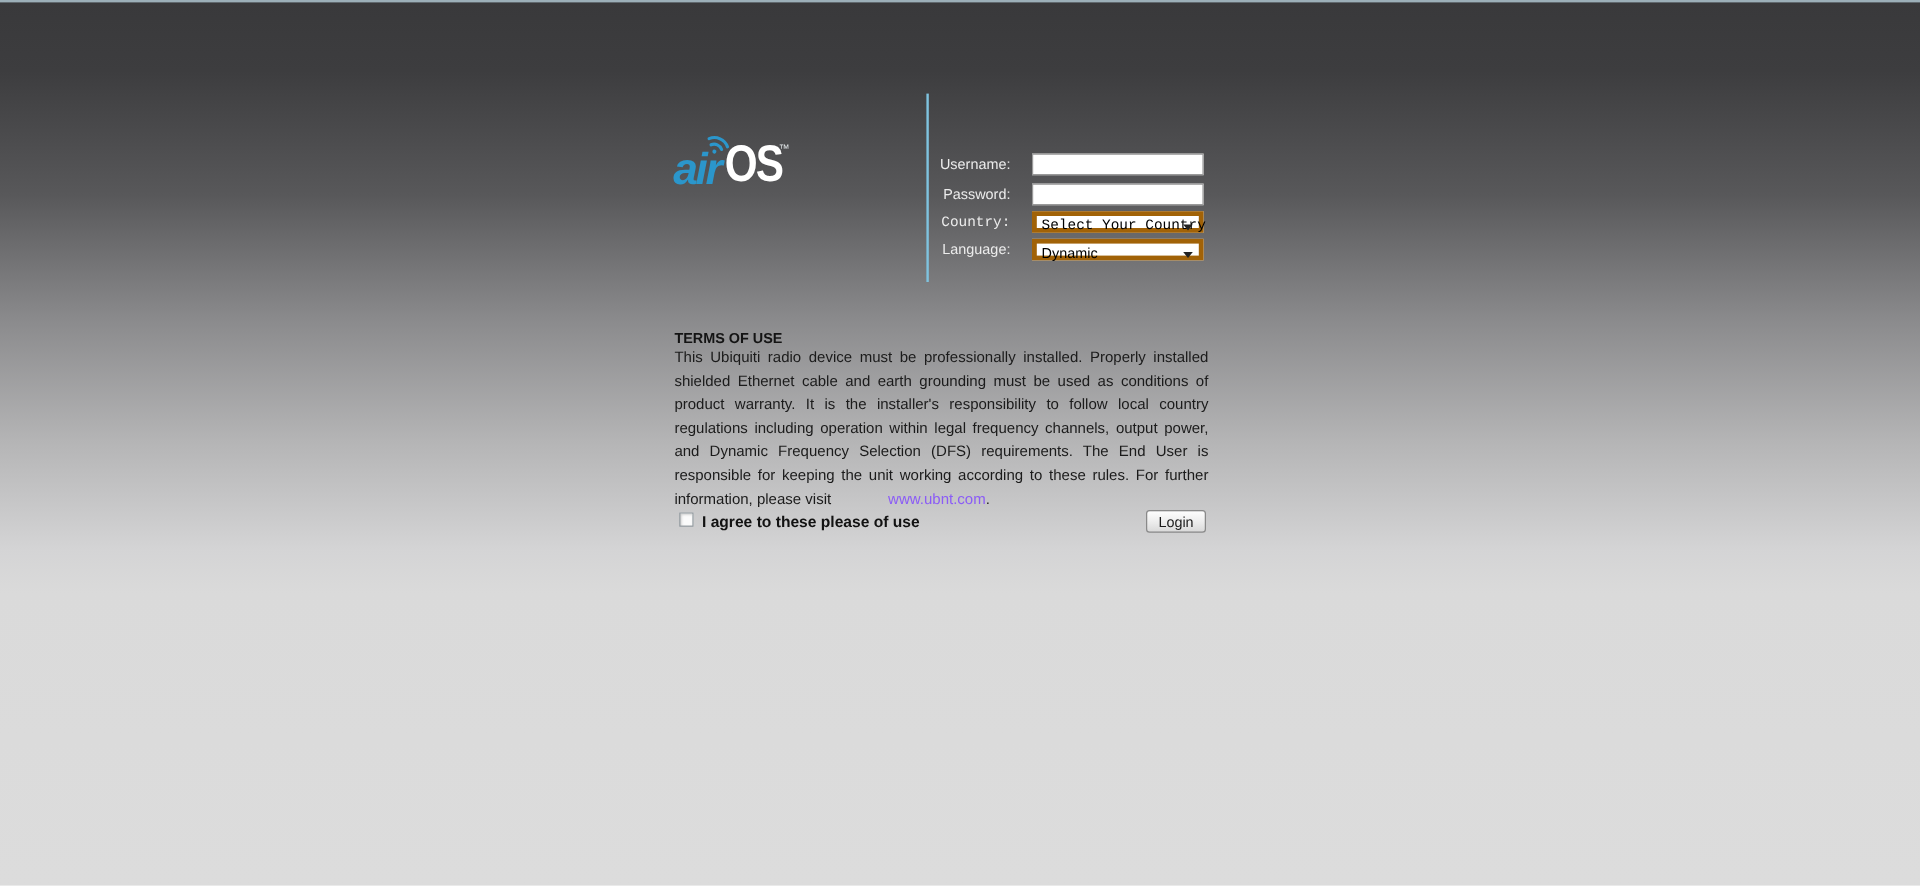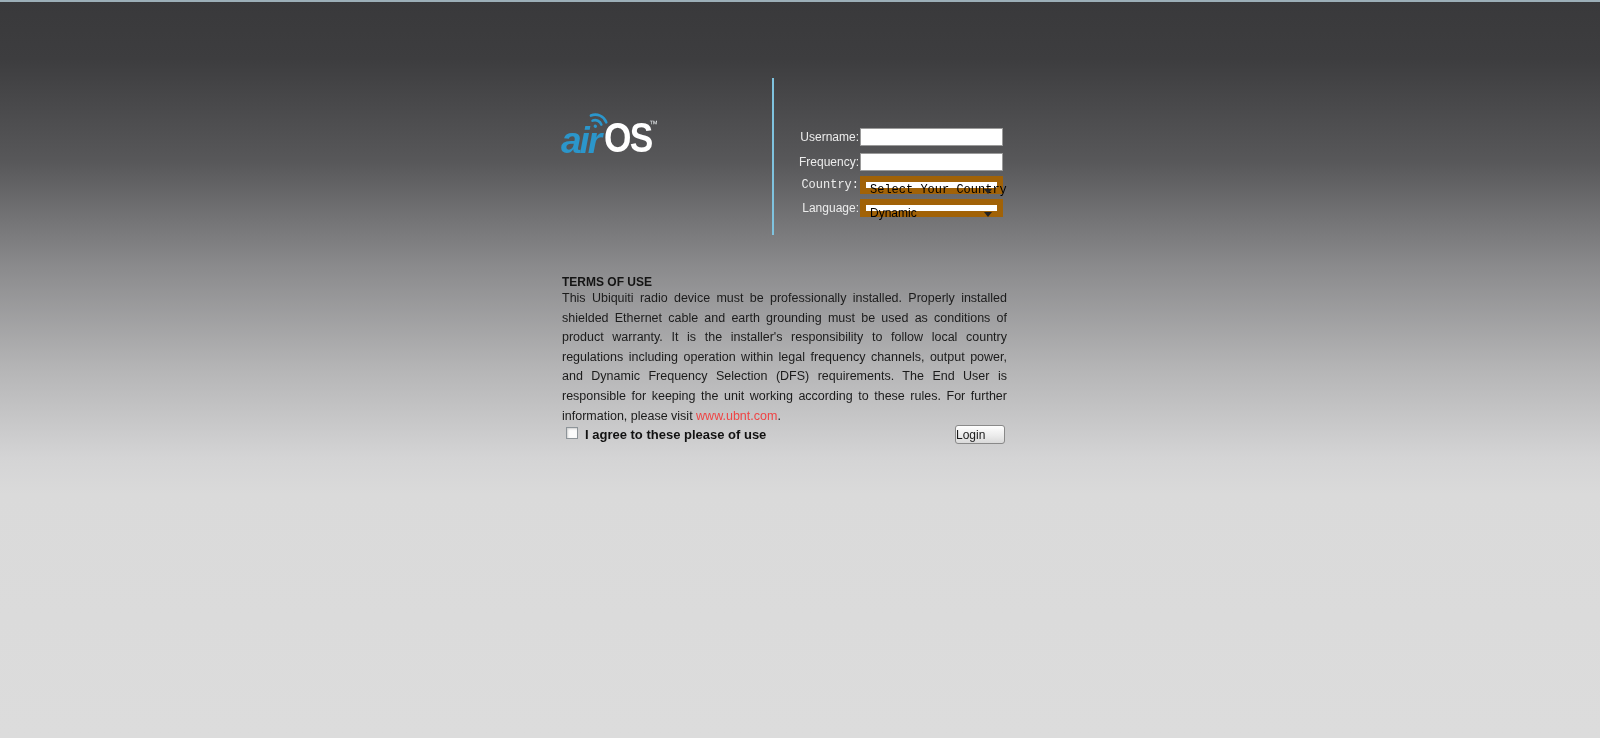--- a/index.html
+++ b/index.html
@@ -53,38 +53,38 @@
 
   
   .divider {
     left: 772px; top: 78px; width: 2px; height: 157px;
     background: #7fc3df;
   }
 
   
   .form-row { left: 700px; width: 305px; height: 18px; }
   .form-label {
-    position: absolute; right: 146px; top: 0;
+    position: absolute; right: 163px; top: 0;
     line-height: 18px; font-size: 12px; color: #ececec;
     white-space: nowrap;
   }
   .form-field {
     position: absolute; left: 160px; top: 0;
     width: 141px; height: 16px;
     border: 1px solid #9a9a9a;
     background: #ffffff;
     font-family: "Liberation Sans", sans-serif;
     font-size: 12px; color: #111;
     padding: 0 2px; box-sizing: content-box;
   }
   input.form-field { width: 137px; }
   .select-box {
     position: absolute; left: 160px; top: 0;
     width: 143px; height: 18px;
-    border: 6px solid #a16207;
+    border: 4px solid #a16207;
     background: #ffffff;
     box-sizing: border-box;
     cursor: default;
   }
   .select-text {
     position: absolute; left: 4px; top: 1px;
     font-size: 12px; line-height: 15px; color: #000;
     white-space: nowrap;
   }
   .select-arrow {
@@ -98,21 +98,21 @@
   
   .terms-heading {
     left: 562px; top: 255px;
     font-size: 12px; font-weight: bold; color: #141414; margin-top: 20px;
   }
   .terms-body {
     left: 562px; top: 289px; width: 445px;
     font-size: 12.5px; line-height: 19.6px;
     color: #1b1b1b; text-align: justify;
   }
-  .terms-link { color: #ef4444; text-decoration: none; cursor: pointer; }
+  .terms-link { color: #8b5cf6; text-decoration: none; cursor: pointer; margin-left: 44px; }
 
   
   .agree-checkbox {
     left: 566px; top: 427px;
     width: 12px; height: 12px;
     appearance: none; -webkit-appearance: none;
     margin: 0;
     background: #fbfbfb;
     border: 1px solid #8d9499;
     box-shadow: inset 1px 1px 2px rgba(0,0,0,0.18);
@@ -126,21 +126,21 @@
 
   
   .login-button {
     left: 955px; top: 425px;
     width: 50px; height: 19px;
     border: 1px solid #898989;
     border-radius: 3px;
     background: linear-gradient(180deg, #fefefe 0%, #ececec 55%, #d9d9d9 100%);
     font-family: "Liberation Sans", sans-serif;
     font-size: 12px; color: #1a1a1a;
-    line-height: 16px; text-align: left;
+    line-height: 16px; text-align: center;
     padding: 0; cursor: pointer;
   }
 </style>
 </head>
 <body>
 
 <div class="abs top-accent"></div>
 
 <div class="abs logo">
   <span class="logo-air">air</span>
@@ -158,21 +158,21 @@
 </div>
 
 <div class="abs divider"></div>
 
 <div class="abs form-row" style="top:128px;">
   <span class="form-label">Username:</span>
   <input type="text" class="form-field" placeholder="" style="">
 </div>
 
 <div class="abs form-row" style="top:153px;">
-  <span class="form-label">Frequency:</span>
+  <span class="form-label">Password:</span>
   <input type="password" class="form-field" placeholder="" style="">
 </div>
 
 <div class="abs form-row" style="top:176px;font-family:Liberation Mono, monospace;">
   <span class="form-label">Country:</span>
   <div class="select-box">
     <span class="select-text">Select Your Country</span>
     <span class="select-arrow"></span>
   </div>
 </div>

